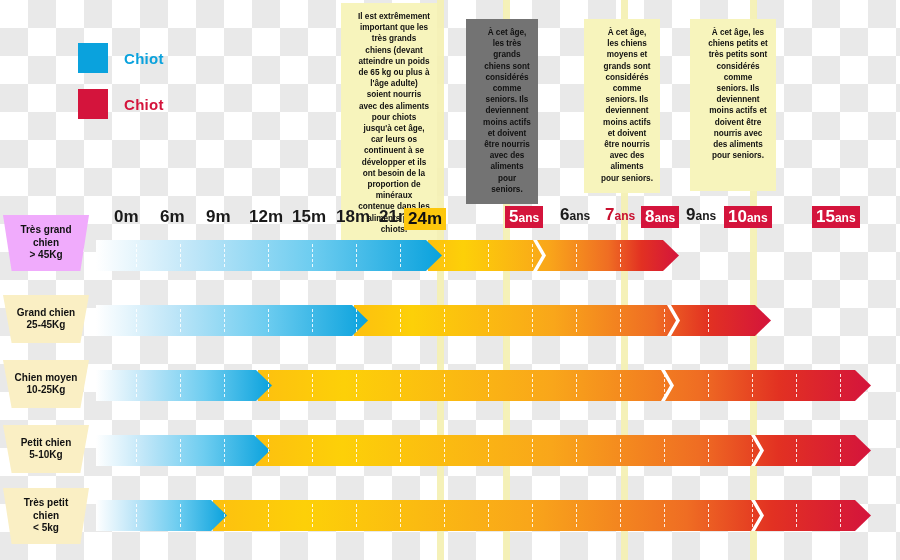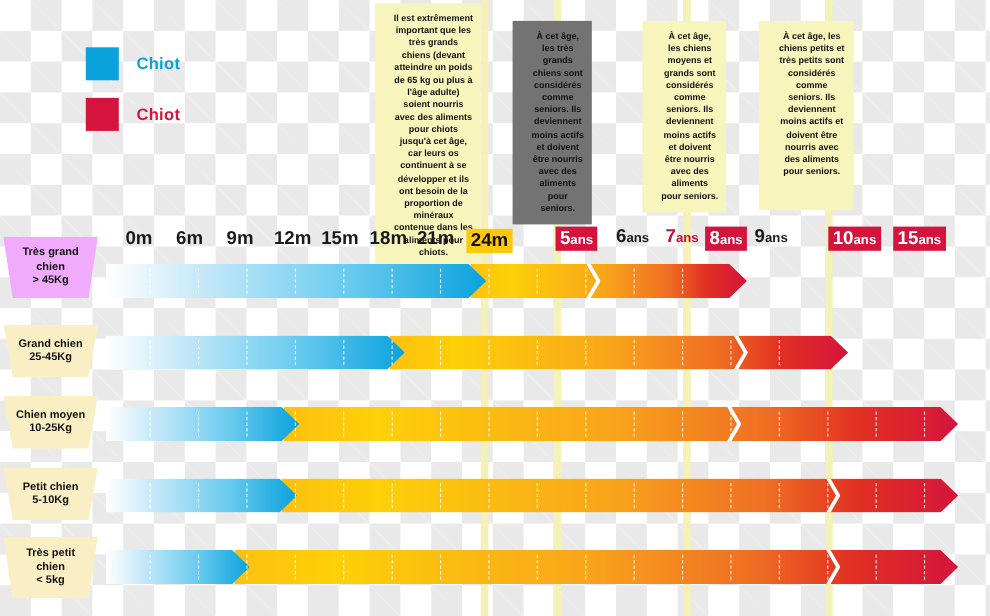--- a/index.html
+++ b/index.html
@@ -98,27 +98,27 @@
     </div>
 
   <div id="axis">
       <div class="tick month" style="left: 114px;">0m</div>
       <div class="tick month" style="left: 160px;">6m</div>
       <div class="tick month" style="left: 206px;">9m</div>
       <div class="tick month" style="left: 249px;">12m</div>
       <div class="tick month" style="left: 292px;">15m</div>
       <div class="tick month" style="left: 336px;">18m</div>
       <div class="tick month" style="left: 379px;">21m</div>
-      <div class="tick month hl" style="left: 424px;">24m</div>
+      <div class="tick month hl" style="left: 404px;">24m</div>
       <div class="tick year boxed" style="left: 505px;"><span class="big">5</span><span class="sm">ans</span></div>
       <div class="tick year " style="left: 560px;"><span class="big">6</span><span class="sm">ans</span></div>
       <div class="tick year redtext" style="left: 605px;"><span class="big">7</span><span class="sm">ans</span></div>
       <div class="tick year boxed" style="left: 641px;"><span class="big">8</span><span class="sm">ans</span></div>
       <div class="tick year " style="left: 686px;"><span class="big">9</span><span class="sm">ans</span></div>
-      <div class="tick year boxed" style="left: 724px; margin-left: 29px;"><span class="big">10</span><span class="sm">ans</span></div>
+      <div class="tick year boxed" style="left: 724px;"><span class="big">10</span><span class="sm">ans</span></div>
       <div class="tick year boxed" style="left: 812px;"><span class="big">15</span><span class="sm">ans</span></div>
     </div>
 
   <div id="rows">
       <div class="rowlabel" style="left: 3px; top: 215px; width: 86px; height: 56px; background: #f0abfc;">
         <div>
           <div>Très grand</div>
           <div>chien</div>
           <div>&gt; 45Kg</div>
         </div>

